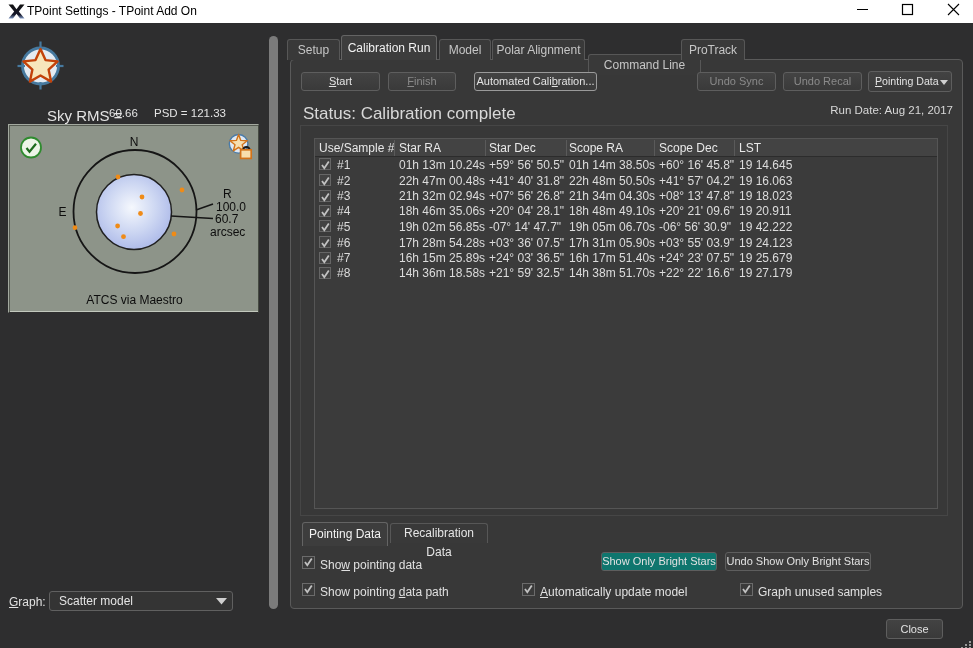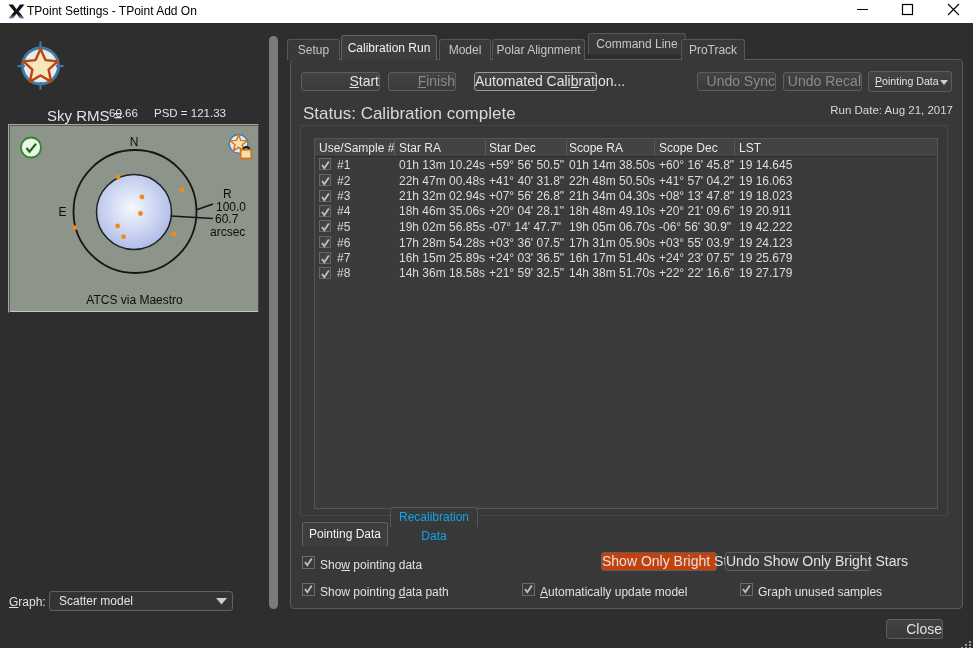--- a/index.html
+++ b/index.html
@@ -1,19 +1,19 @@
 <!DOCTYPE html>
 <html><head><meta charset="utf-8"><style>
 *{margin:0;padding:0;box-sizing:border-box}
 html,body{width:973px;height:648px;overflow:hidden}
 body{position:relative;background:#2e2e2f;font-family:"Liberation Sans",sans-serif;font-size:12px;color:#dcdcdc}
 .a{position:absolute}
 .titlebar{left:0;top:0;width:973px;height:23px;background:#ffffff;color:#000}
 .title-text{left:27px;top:4px;font-size:12px;color:#000}
-.btn{position:absolute;height:19px;background:linear-gradient(#434343,#3a3a3a);border:1px solid #5e5e5e;border-radius:3px;color:#e2e2e2;text-align:right;line-height:17px;font-size:14px;white-space:nowrap}
+.btn{position:absolute;height:19px;background:linear-gradient(#434343,#3a3a3a);border:1px solid #5e5e5e;border-radius:3px;color:#e2e2e2;text-align:center;line-height:17px;font-size:11px;white-space:nowrap}
 .btn.dis{color:#8a8a8a}
 .tab{position:absolute;background:#393939;border:1px solid #575757;border-bottom:none;border-radius:3px 3px 0 0;color:#c6c6c6;text-align:center}
 .tab.sel{background:#3d3d3d;border-color:#646464;color:#f2f2f2;z-index:5}
 u{text-decoration:underline}
 .hdrcell{position:absolute;top:0;height:18px;line-height:18px;color:#e8e8e8}
 .vsep{position:absolute;top:1px;width:1px;height:16px;background:#5a5a5a}
 .cb{position:absolute;width:13px;height:13px;background:#3a3a3a;border:1px solid #6b6b6b}
 .cb svg{position:absolute;left:0px;top:-1px}
 .cblabel{position:absolute;color:#e0e0e0}
 </style></head>
@@ -103,21 +103,21 @@
   </svg>
 
 <div class="a" style="left:269px;top:36px;width:9px;height:573px;background:#7b7b7b;border-radius:4.5px"></div>
 
 <div class="a" style="left:290px;top:59px;width:673px;height:550px;background:#383838;border:1px solid #5a5a5a;border-radius:4px"></div>
 
 <div class="tab" style="left:287px;top:39px;width:53px;height:21px;line-height:20px">Setup</div>
 <div class="tab sel" style="left:341px;top:35px;width:96px;height:25px;line-height:24px">Calibration Run</div>
 <div class="tab" style="left:439px;top:39px;width:52px;height:21px;line-height:20px">Model</div>
 <div class="tab" style="left:492px;top:39px;width:93px;height:21px;line-height:20px">Polar Alignment</div>
-<div class="tab" style="left:588px;top:33px;width:98px;height:21px;line-height:20px">Command Line</div>
+<div class="tab" style="left:588px;top:54px;width:113px;height:21px;line-height:20px">Command Line</div>
 <div class="tab" style="left:681px;top:39px;width:64px;height:21px;line-height:20px">ProTrack</div>
 
 <div class="btn" style="left:301px;top:72px;width:79px"><u>S</u>tart</div>
 <div class="btn dis" style="left:388px;top:72px;width:68px"><u>F</u>inish</div>
 <div class="btn" style="left:474px;top:72px;width:123px;border-color:#9a9a9a">Automated Cali<u>b</u>ration...</div>
 <div class="btn dis" style="left:697px;top:72px;width:79px">Undo Sync</div>
 <div class="btn dis" style="left:783px;top:72px;width:79px">Undo Recal</div>
 <div class="btn" style="left:868px;top:71px;width:84px;height:21px;line-height:19px;text-align:left;padding-left:6px;font-size:10.6px"><u>P</u>ointing Data</div>
 <svg class="a" style="left:940px;top:80px" width="8" height="6">
     <path d="M0,0 L8,0 L4,5 Z" fill="#cfcfcf"></path>
@@ -209,21 +209,21 @@
       <path d="M2,6 L4.3,9.2 L8.8,2.4" stroke="#c2c2c2" stroke-width="1.8" fill="none"></path>
     </svg></div>
 <div class="a" style="left:337px;top:266px">#8</div>
 <div class="a" style="left:399px;top:266px">14h 36m 18.58s</div>
 <div class="a" style="left:489px;top:266px">+21° 59' 32.5"</div>
 <div class="a" style="left:569px;top:266px">14h 38m 51.70s</div>
 <div class="a" style="left:659px;top:266px">+22° 22' 16.6"</div>
 <div class="a" style="left:739px;top:266px">19 27.179</div>
 
 <div class="tab sel" style="left:302px;top:522px;width:86px;height:24px;line-height:22px">Pointing Data</div>
-<div class="tab" style="left:390px;top:507px;width:88px;height:20px;line-height:19px;color:#0ea5e9">Recalibration Data</div>
+<div class="tab" style="left:390px;top:523px;width:98px;height:20px;line-height:19px;color:#e5e5e5">Recalibration Data</div>
 
 <div class="cb" style="left:302px;top:556px">
     <svg width="11" height="12" viewBox="0 0 11 12">
       <path d="M2,6 L4.3,9.2 L8.8,2.4" stroke="#c2c2c2" stroke-width="1.8" fill="none"></path>
     </svg>
   </div>
 <div class="cblabel" style="left:320px;top:558px">Sho<u>w</u> pointing data</div>
 <div class="cb" style="left:302px;top:583px">
     <svg width="11" height="12" viewBox="0 0 11 12">
       <path d="M2,6 L4.3,9.2 L8.8,2.4" stroke="#c2c2c2" stroke-width="1.8" fill="none"></path>
@@ -236,21 +236,21 @@
     </svg>
   </div>
 <div class="cblabel" style="left:540px;top:585px"><u>A</u>utomatically update model</div>
 <div class="cb" style="left:740px;top:583px">
     <svg width="11" height="12" viewBox="0 0 11 12">
       <path d="M2,6 L4.3,9.2 L8.8,2.4" stroke="#c2c2c2" stroke-width="1.8" fill="none"></path>
     </svg>
   </div>
 <div class="cblabel" style="left:758px;top:585px">Graph unused samples</div>
 
-<div class="btn" style="left:601px;top:552px;width:116px;background:#c2410c">Show Only Bright Stars</div>
+<div class="btn" style="left:601px;top:552px;width:116px;background:#0f766e">Show Only Bright Stars</div>
 <div class="btn" style="left:725px;top:552px;width:146px;background:#3c3c3c">Undo Show Only Bright Stars</div>
 
 <div class="btn" style="left:886px;top:619px;width:57px;height:20px;line-height:18px">Close</div>
 
 <svg class="a" style="left:961px;top:640px" width="11" height="8">
  <g fill="#9a9a9a">
   <rect x="8" y="1" width="2" height="2"></rect>
   <rect x="4" y="4" width="2" height="2"></rect>
       <rect x="8" y="4" width="2" height="2"></rect>
   <rect x="0" y="7" width="2" height="1"></rect>

